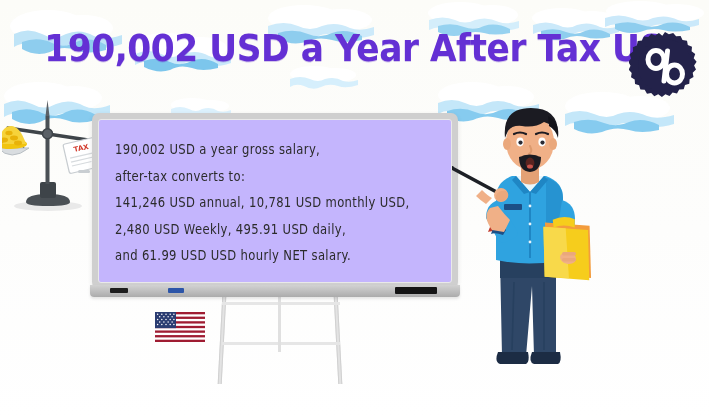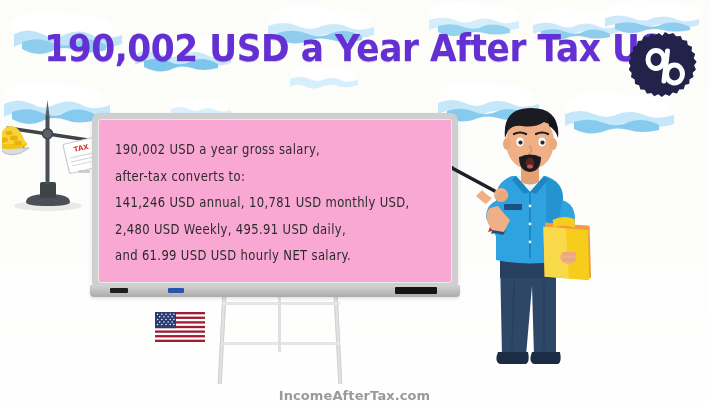--- a/index.html
+++ b/index.html
@@ -79,21 +79,21 @@
     width: 366px;
     height: 176px;
     background: #cfcfcf;
     border-radius: 7px;
     box-shadow: 0 2px 5px rgba(0,0,0,0.10);
     padding: 6px;
   }
   #whiteboard-surface {
     width: 100%;
     height: 100%;
-    background: #f9a8d4;
+    background: #c4b5fd;
     border-radius: 3px;
     padding: 16px 4px 6px 16px;
     border: 1px solid #e9e9e9;
   }
   .wb-line {
     font-family: "DejaVu Sans", sans-serif;
     font-size: 11.6px;
     letter-spacing: 0.35px;
     color: #2b2b2b;
     line-height: 26.5px;
@@ -519,17 +519,14 @@
 
       <path d="M67 57 q11 -4 22 0 q0 14 -11 15 q-11 -1 -11 -15 z" fill="#1b1b22"></path>
 
       <path d="M70 56 q8 -3 16 0 q-8 3 -16 0 z" fill="#1b1b22"></path>
 
       <ellipse cx="78" cy="63" rx="4.4" ry="5.4" fill="#5a2420"></ellipse>
       <ellipse cx="78" cy="66.5" rx="3" ry="2" fill="#c9534a"></ellipse>
     </svg>
   </div>
 
-  <div id="footer">
-    <span id="site-name">IncomeAfterTax.com</span>
-  </div>
 
 </div>
 
 </body></html>

